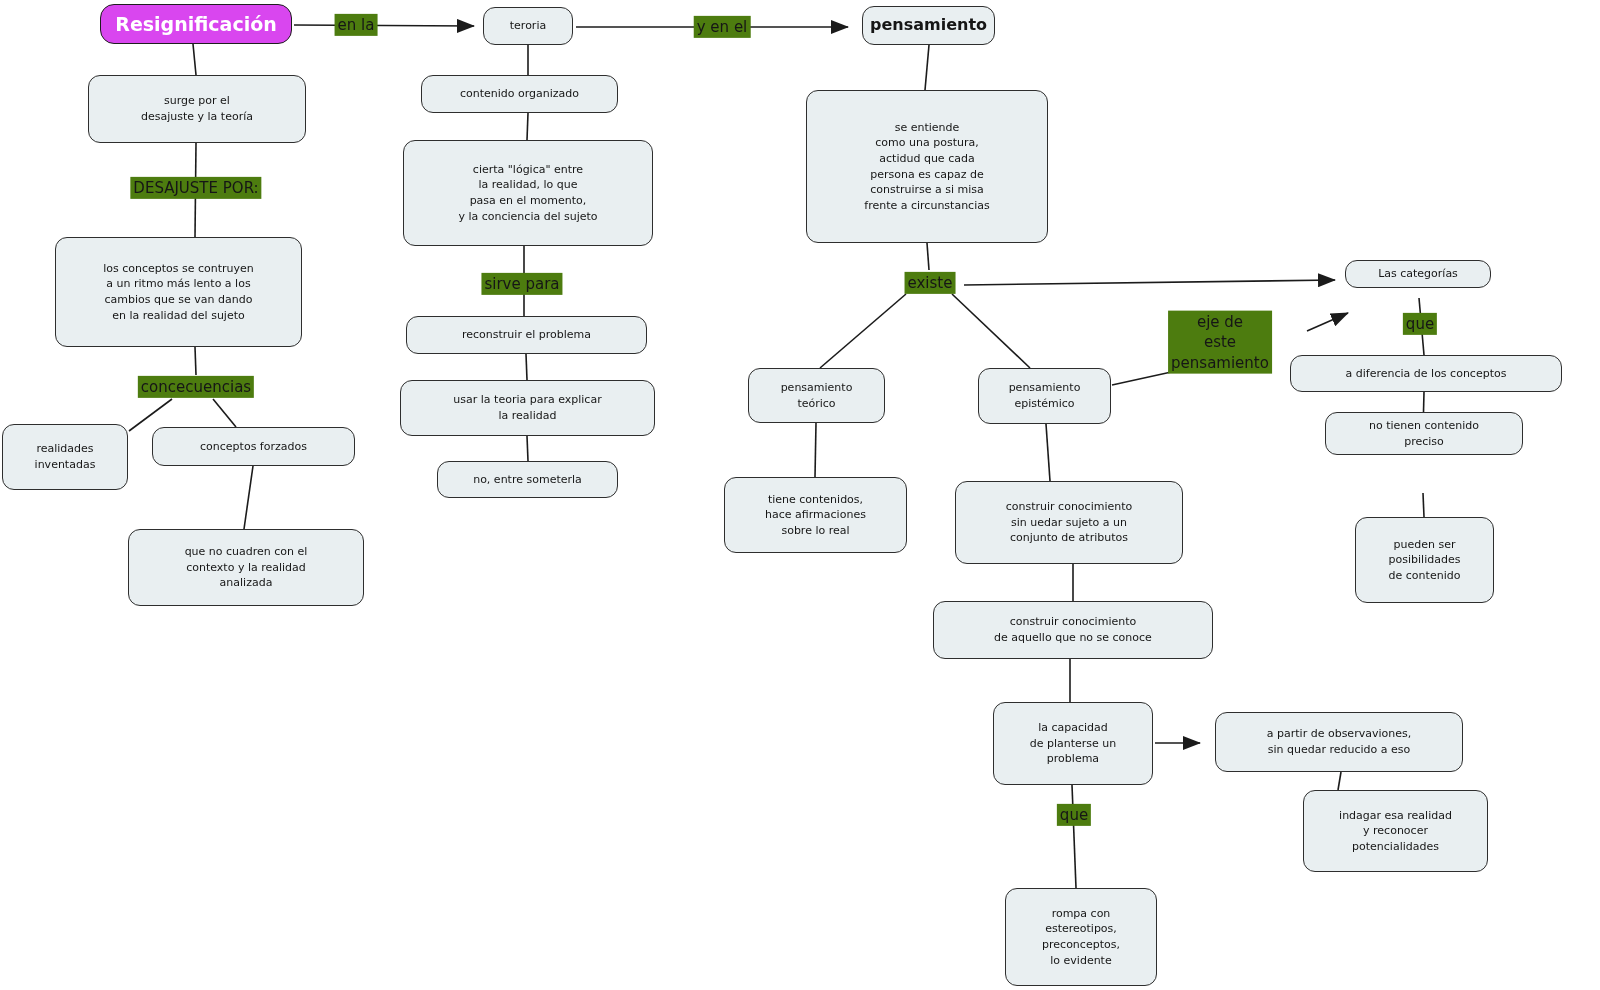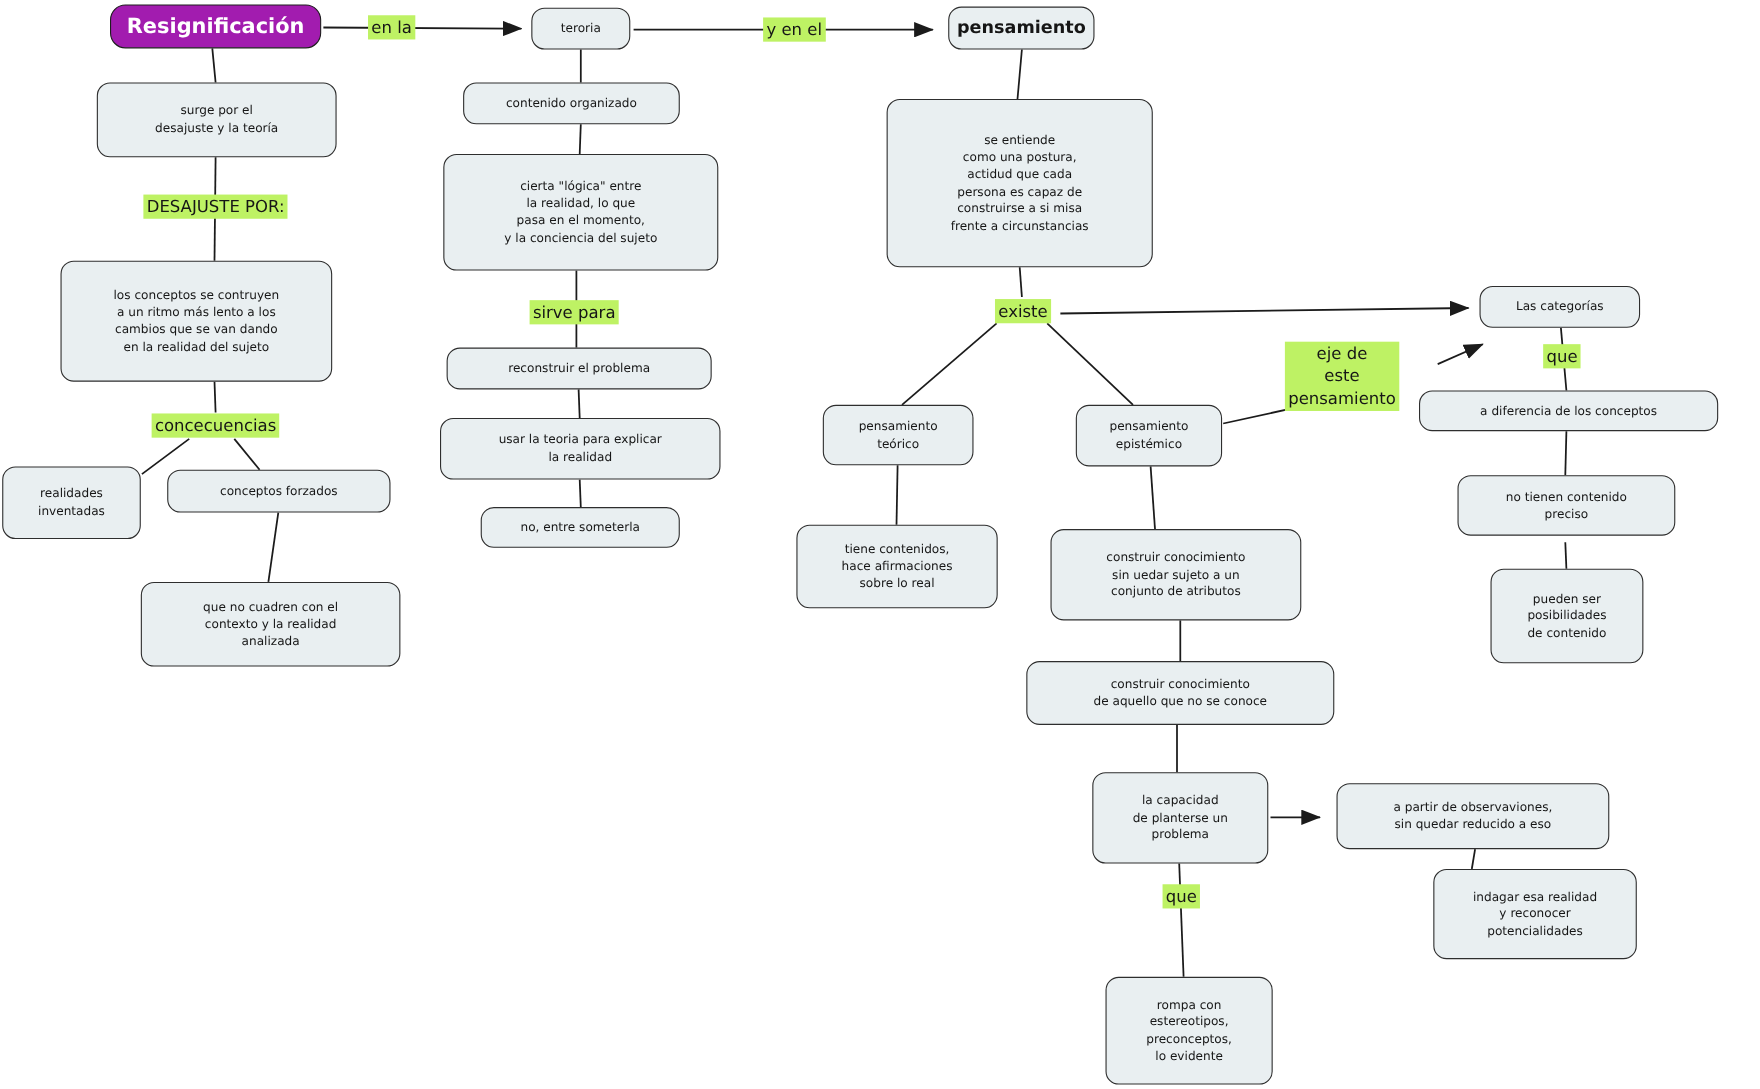--- a/index.html
+++ b/index.html
@@ -12,26 +12,26 @@
   .canvas{position:absolute;inset:0;}
   svg.wires{position:absolute;left:0;top:0;z-index:0;}
   .node{
     position:absolute;z-index:1;box-sizing:border-box;
     background:#e9eff1;border:1.5px solid #2e2e2e;border-radius:12px;
     display:flex;align-items:center;justify-content:center;
     text-align:center;white-space:pre-line;
     font-size:11px;line-height:1.42;padding:2px 6px;
   }
   .node.root{
-    background:#a21caf;color:#ffffff;font-weight:bold;
+    background:#d946ef;color:#ffffff;font-weight:bold;
     font-size:19px;border-radius:14px;border-color:#1e1e1e;
   }
   .node.bold{font-weight:bold;font-size:16px;}
   .lbl{
-    position:absolute;z-index:2;background:#bef264;
+    position:absolute;z-index:2;background:#4d7c0f;
     padding:1px 3px;font-size:15px;line-height:1.35;text-align:center;
     transform:translate(-50%,-50%);white-space:pre-line;
   }
 </style>
 </head>
 <body>
 
 <div class="canvas">
 
   <svg class="wires" width="1600" height="990" viewBox="0 0 1600 990">
@@ -101,23 +101,23 @@
   <div class="node" style="left:806px;top:90px;width:242px;height:153px">se entiende
 como una postura,
 actidud que cada
 persona es capaz de
 construirse a si misa
 frente a circunstancias</div>
   <div class="node" style="left:748px;top:368px;width:137px;height:55px">pensamiento
 teórico</div>
   <div class="node" style="left:978px;top:368px;width:133px;height:56px">pensamiento
 epistémico</div>
-  <div class="node" style="left:1345px;top:260px;width:146px;height:38px">Las categorías</div>
+  <div class="node" style="left:1345px;top:260px;width:146px;height:28px">Las categorías</div>
   <div class="node" style="left:1290px;top:355px;width:272px;height:37px">a diferencia de los conceptos</div>
-  <div class="node" style="left:1325px;top:432px;width:198px;height:55px">no tienen contenido
+  <div class="node" style="left:1325px;top:412px;width:198px;height:43px">no tienen contenido
 preciso</div>
   <div class="node" style="left:1355px;top:517px;width:139px;height:86px">pueden ser
 posibilidades
 de contenido</div>
   <div class="node" style="left:724px;top:477px;width:183px;height:76px">tiene contenidos,
 hace afirmaciones
 sobre lo real</div>
   <div class="node" style="left:955px;top:481px;width:228px;height:83px">construir conocimiento
 sin uedar sujeto a un
 conjunto de atributos</div>

